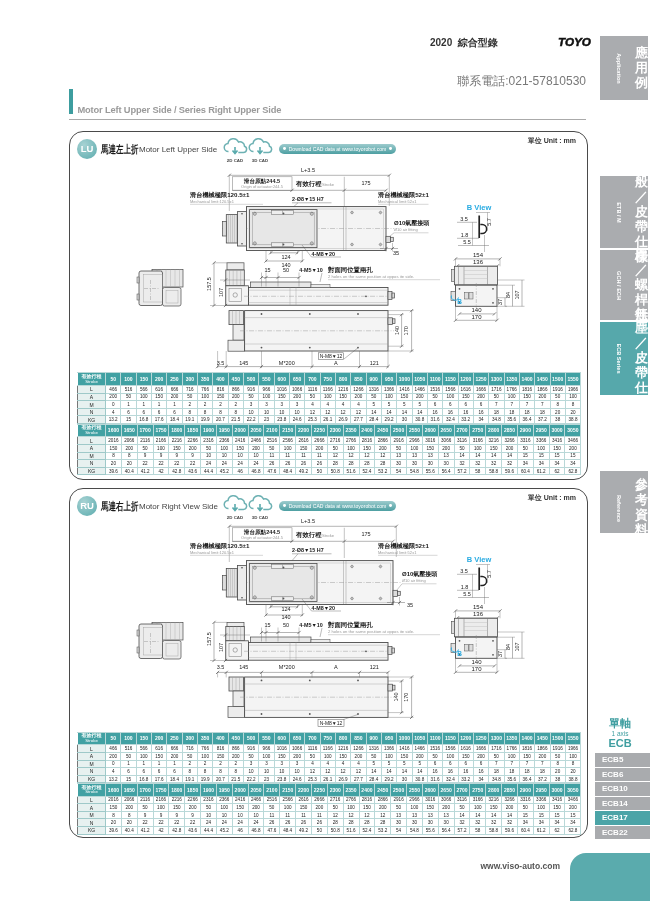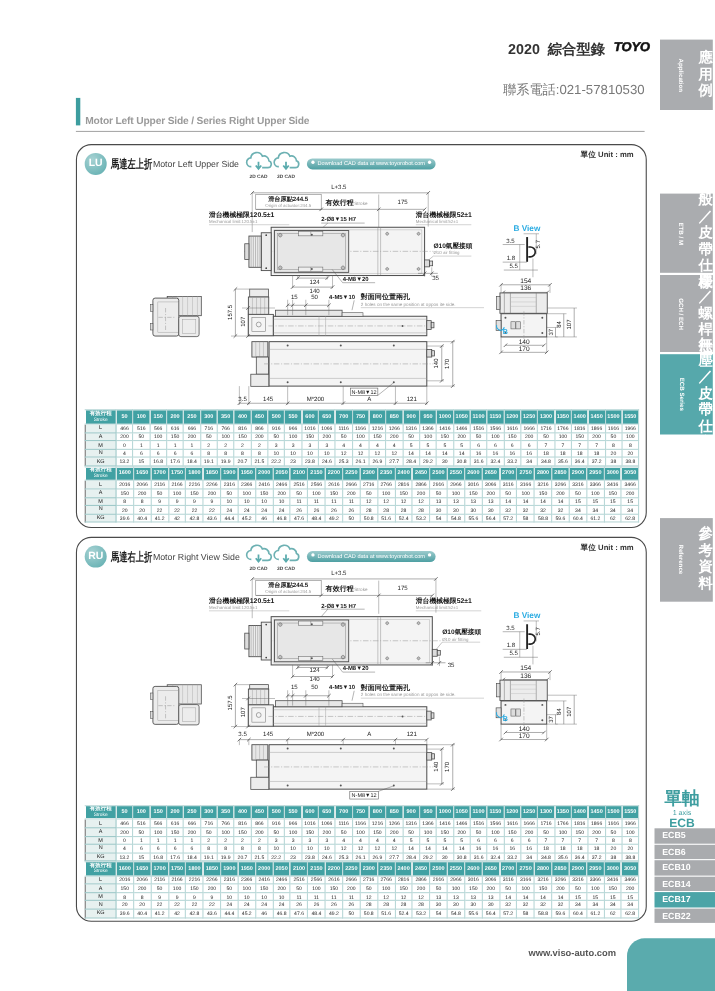--- a/index.html
+++ b/index.html
@@ -23,21 +23,21 @@
 table.spec td.hl{font-size:5.6px;line-height:1.1;}
 table.spec td.hl span{display:block;font-size:4.4px;font-weight:normal;}
 table.spec tr th{background:#e7f1f0;font-weight:normal;font-size:5px;color:#222;border:0.5px solid #9fc9c9;border-left:0.8px solid #777;}
 table.spec tr td{font-size:4.6px;color:#222;height:6.6px;border:0.5px solid #b9d8d8;background:#fff;}
 table.spec tr:nth-child(odd) th,table.spec tr:nth-child(odd) td:not(.hd td){background-clip:padding-box;}
 table.spec{border:0.8px solid #777;border-top:1px solid #888;border-bottom:1.2px solid #666;}
 </style></head>
 <body>
 <div id="pg">
 
-<div class="abs" style="left:430px;top:36px;width:120px;text-align:right;font-size:13px;font-weight:bold;color:#333;">2020&nbsp; 綜合型錄</div>
+<div class="abs" style="left:430px;top:36px;width:120px;text-align:left;font-size:10px;font-weight:bold;color:#333;">2020&nbsp; 綜合型錄</div>
 
 <svg class="abs" style="left:556px;top:33px" width="40" height="18" viewBox="0 0 40 18">
 <text x="2" y="13" font-size="11.5" font-weight="bold" font-style="italic" fill="#111" stroke="#111" stroke-width="0.5" textLength="33" lengthAdjust="spacingAndGlyphs">TOYO</text>
 </svg>
 
 <div class="abs" style="left:380px;top:72.5px;width:206px;text-align:right;font-size:12px;color:#787878;">聯系電話:021-57810530</div>
 
 <div class="abs" style="left:69px;top:89px;width:3.5px;height:25px;background:#3d9d9f;"></div>
 
 
@@ -60,21 +60,21 @@
       <span class="tc" style="top:36.0px">一般／皮帶仕樣</span>
       <span class="te" style="width:68px;left:-16.0px;top:32.5px">ETB / M</span>
     </div>
 
 <div class="tab act" style="top:322px;height:73px">
       <span class="tc" style="top:36.5px">無塵／皮帶仕樣</span>
       <span class="te" style="width:69px;left:-16.5px;top:33.0px">ECB Series</span>
     </div>
 
 
-<div class="tab" style="top:471px;height:76px">
+<div class="tab" style="top:471px;height:62px">
       <span class="tc" style="top:37.0px">參考資料</span>
       <span class="te" style="width:70px;left:-17.0px;top:33.5px">Reference</span>
     </div>
 
 <div class="panel" style="top:131px;height:349px"></div>
 
 <div class="badge" style="left:77px;top:139px">LU</div>
 
 <div class="ptitle" style="left:101px;top:141.5px">馬達左上折</div>
 
@@ -1636,21 +1636,21 @@
           <td>59.6</td>
           <td>60.4</td>
           <td>61.2</td>
           <td>62</td>
           <td>62.8</td>
         </tr>
       </tbody>
     </table>
 
 <div class="abs" style="left:597px;top:716px;width:46px;text-align:center;color:#3f9ea0;">
-<div style="font-size:16px;font-weight:bold;">單軸</div>
+<div style="font-size:11px;font-weight:bold;">單軸</div>
 <div style="font-size:6.5px;margin-top:-1px;">1 axis</div>
 <div style="font-size:11px;font-weight:bold;">ECB</div>
 </div>
 
 <div class="ebtn" style="top:753px">ECB5</div>
 
 <div class="ebtn" style="top:767.5px">ECB6</div>
 
 <div class="ebtn" style="top:782px">ECB10</div>
 

